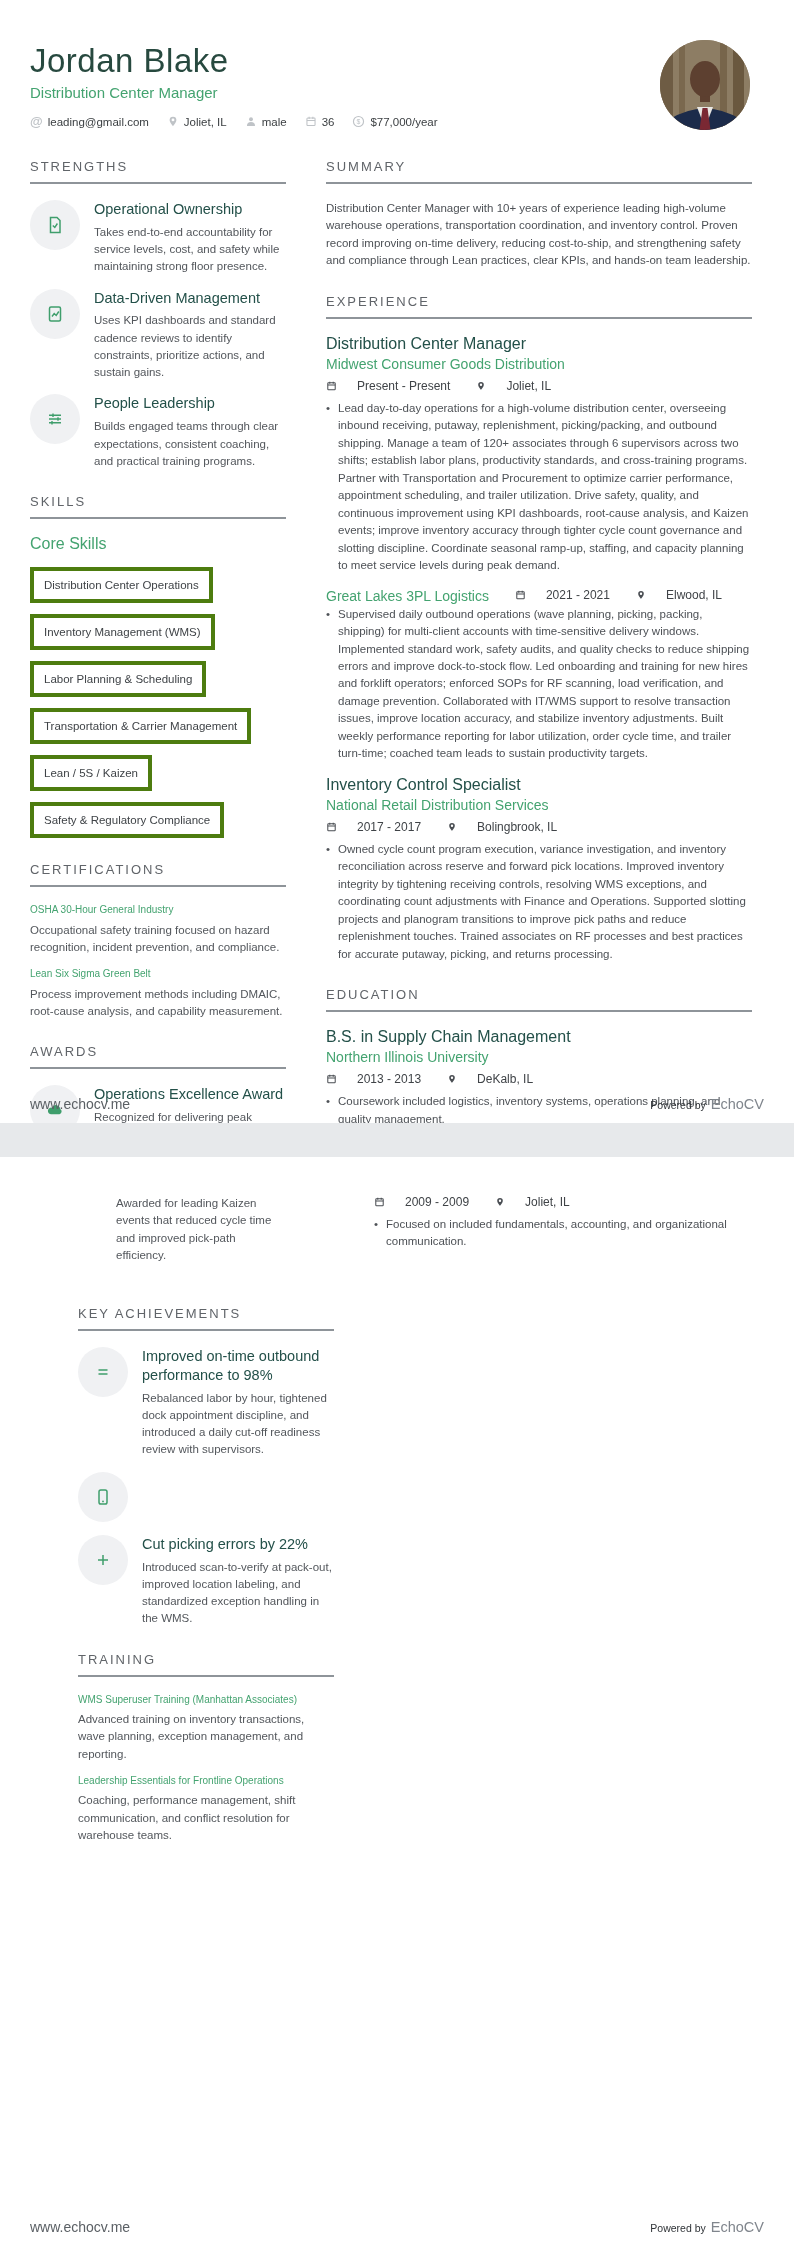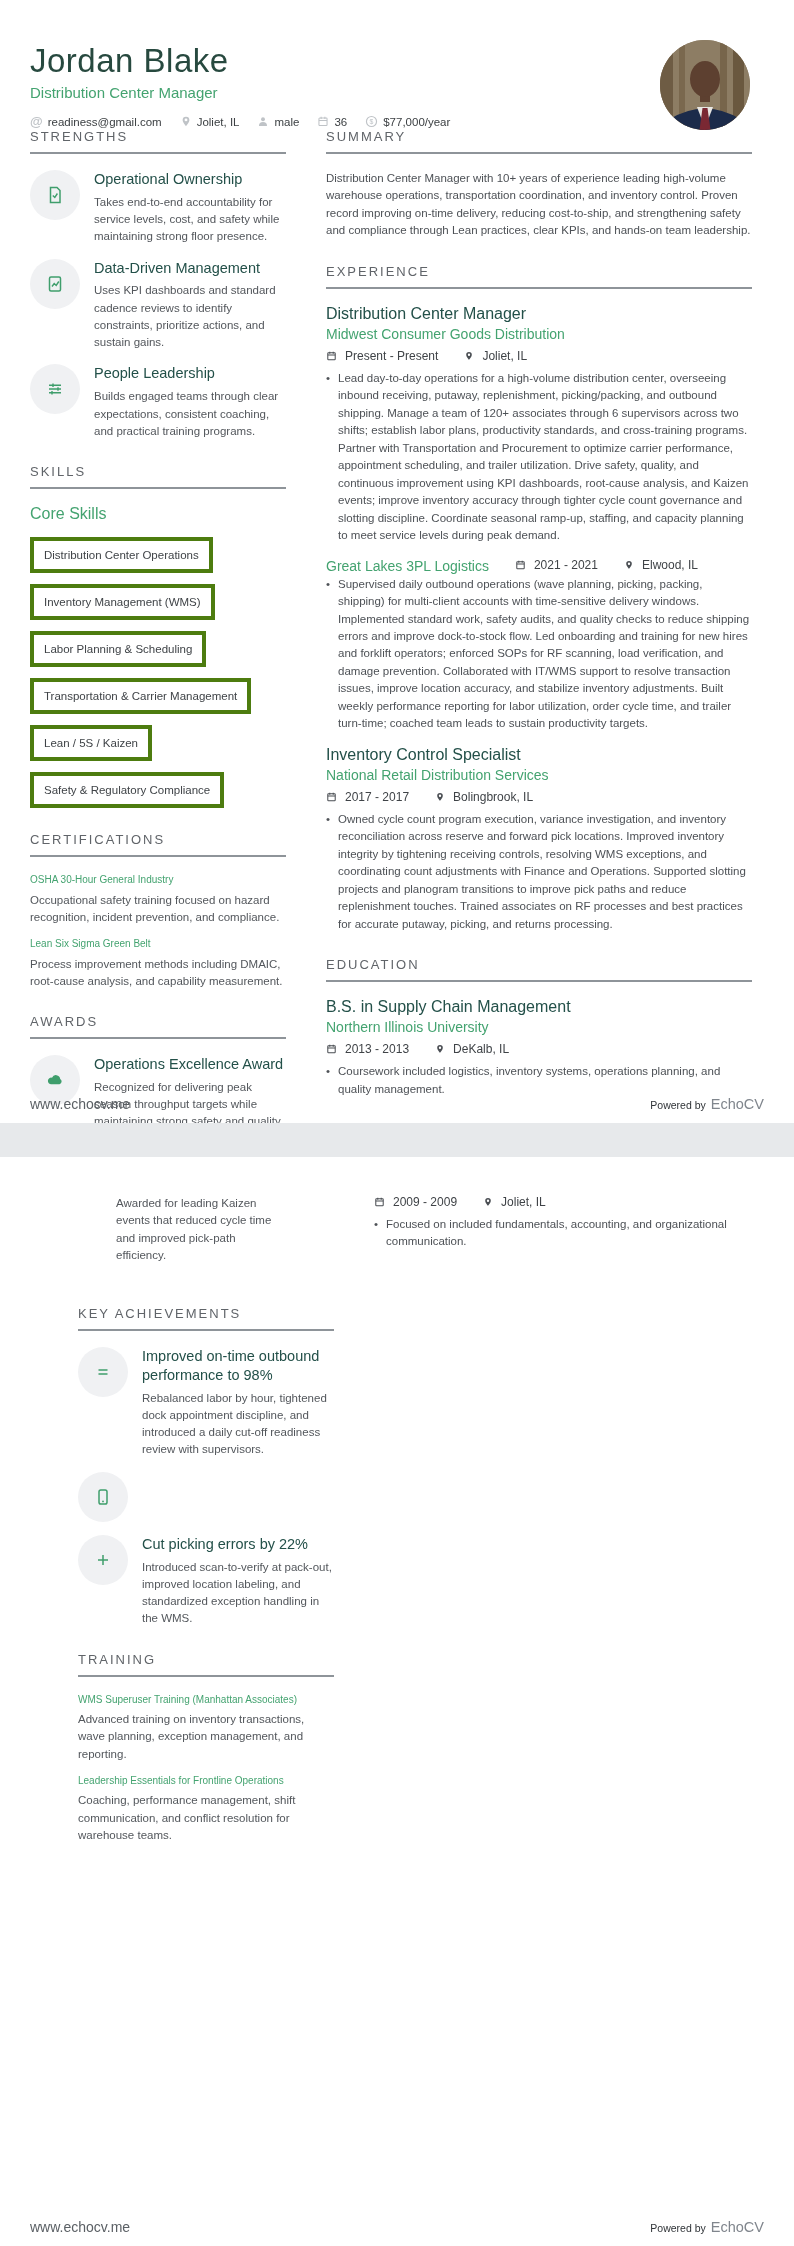--- a/index.html
+++ b/index.html
@@ -32,21 +32,21 @@
   .contact { display: flex; align-items: center; gap: 18px; margin-top: 13px; font-size: 11.5px; color: #3c4043; }
   .ci { display: flex; align-items: center; gap: 5px; }
   .at-glyph { color: #bfc3c7; font-size: 13px; font-weight: 700; }
   .avatar {
     position: absolute; top: 40px; right: 44px;
     width: 90px; height: 90px; border-radius: 50%; overflow: hidden;
     background: #8d7d64;
   }
 
   
-  .columns { display: flex; gap: 40px; }
+  .columns { display: flex; gap: 40px; margin-top: 30px; }
   .col-left { width: 256px; flex: none; }
   .col-right { flex: 1; min-width: 0; }
 
   .sec { margin-bottom: 24px; }
   .sec-head {
     font-size: 13px; letter-spacing: 2px; color: #606469; font-weight: 400;
     border-bottom: 2px solid #8e9499; padding-bottom: 8px; margin-bottom: 16px;
   }
 
   
@@ -69,21 +69,21 @@
   .cert-ds { font-size: 11.5px; color: #53575c; line-height: 1.5; margin-top: 5px; }
 
   .para { font-size: 11.5px; color: #4d5156; line-height: 1.52; margin: 0; }
 
   
   .xp { margin-bottom: 13px; }
   .xp-tt { font-size: 16px; color: #235049; font-weight: 500; }
   .xp-co { font-size: 14px; color: #44a370; margin-top: 3px; }
   .xp-co-row { display: flex; align-items: baseline; gap: 26px; margin-top: 3px; }
   .xp-meta { display: flex; align-items: center; gap: 26px; margin: 7px 0; font-size: 12px; color: #3f4347; }
-  .mi { display: flex; align-items: center; gap: 8px; }
+  .mi { display: flex; align-items: center; gap: 20px; }
   .bullet { display: flex; gap: 8px; margin-top: 2px; }
   .dot { font-size: 11.5px; line-height: 1.52; color: #4d5156; }
 
   
   .cont-desc { margin: 2px 0 0 38px; width: 170px; font-size: 11.5px; color: #53575c; line-height: 1.5; }
   .sec-gap-top { margin-top: 42px; }
 
   
   .footer {
     position: absolute; left: 30px; right: 30px; bottom: 10px;
@@ -99,21 +99,21 @@
 <div class="doc">
 
   <div class="page page1">
 
     <h1 class="name">Jordan Blake</h1>
     <div class="subtitle">Distribution Center Manager</div>
 
     <div class="contact">
       <span class="ci">
         <span class="at-glyph">@</span>
-        <span>readiness@gmail.com</span>
+        <span>leading@gmail.com</span>
       </span>
       <span class="ci">
         <svg width="12" height="13" viewBox="0 0 16 16">
             <path d="M8 1.5A4.5 4.5 0 0 0 3.5 6c0 3.2 4.5 8.2 4.5 8.2S12.5 9.2 12.5 6A4.5 4.5 0 0 0 8 1.5zm0 6.3A1.9 1.9 0 1 1 8 4a1.9 1.9 0 0 1 0 3.8z" fill="#bfc3c7"></path>
           </svg>
         <span>Joliet, IL</span>
       </span>
       <span class="ci">
         <svg width="12" height="13" viewBox="0 0 16 16">
             <circle cx="8" cy="5" r="2.6" fill="#bfc3c7"></circle>

